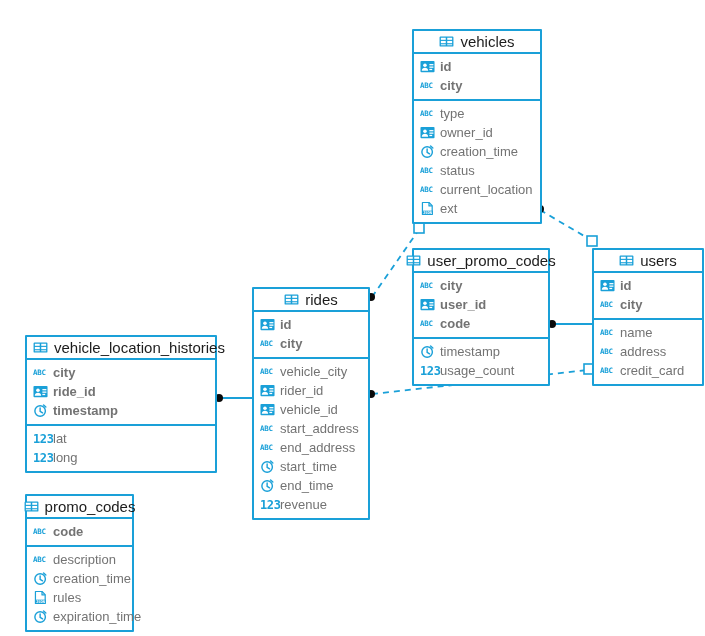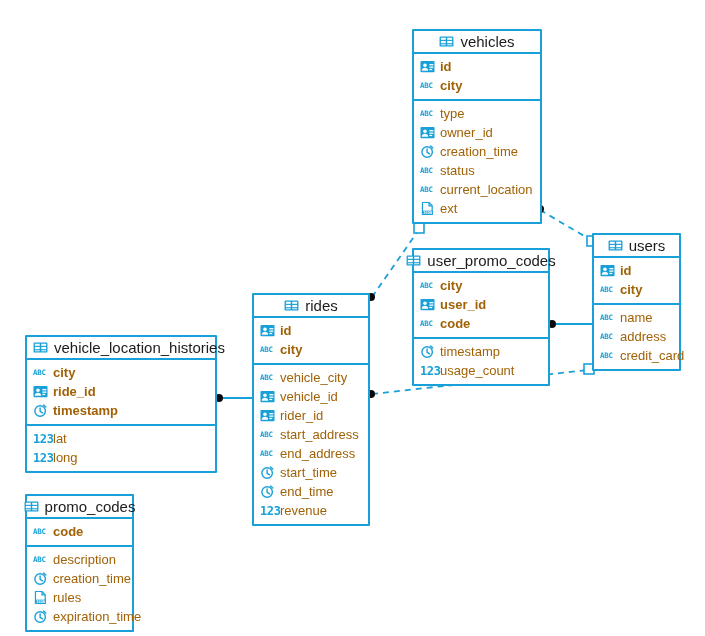--- a/index.html
+++ b/index.html
@@ -34,21 +34,21 @@
   .tbl-title .tname{
     font-size:15px;color:#1c1c1c;line-height:1;white-space:nowrap;
   }
   .sec{padding:3px 0 4px 0;}
   .sec.pk{border-bottom:2px solid #1aa0d8;}
   .row{
     display:flex;align-items:center;gap:5px;
     height:19px;padding:0 6px;box-sizing:border-box;
     white-space:nowrap;
   }
-  .row .fname{font-size:13px;color:#a16207;line-height:1;}
+  .row .fname{font-size:13px;color:#737373;line-height:1;}
   .sec.pk .row .fname{font-weight:bold;}
 
   
   .ic{width:15px;height:15px;flex:0 0 15px;display:block;}
   .ic svg{display:block;width:15px;height:15px;}
   .txt-ic{
     width:15px;flex:0 0 15px;
     font-family:"DejaVu Sans Mono", monospace;
     font-size:7.5px;font-weight:bold;color:#1aa0d8;
     letter-spacing:-0.3px;line-height:1;text-align:left;
@@ -217,21 +217,21 @@
             </svg>
           </span>
           <span class="fname">timestamp</span>
         </div>
         <div class="row">
           <span class="txt-ic num">123</span>
           <span class="fname">usage_count</span>
         </div>
       </div>
     </div>
-    <div class="table-node" style="left: 592px; top: 233px; width: 89px;">
+    <div class="table-node" style="left: 592px; top: 248px; width: 112px;">
       <div class="tbl-title">
         <span class="ic">
           <svg viewBox="0 0 16 16">
             <rect x="0.6" y="2.6" width="14.8" height="10.8" rx="1" fill="#1aa0d8"></rect>
             <rect x="2" y="4" width="5.2" height="2.2" fill="#fff"></rect>
             <rect x="8.8" y="4" width="5.2" height="2.2" fill="#fff"></rect>
             <rect x="2" y="7.4" width="5.2" height="2.4" fill="#fff"></rect>
             <rect x="8.8" y="7.4" width="5.2" height="2.4" fill="#fff"></rect>
             <rect x="2" y="11" width="5.2" height="1" fill="#fff"></rect>
             <rect x="8.8" y="11" width="5.2" height="1" fill="#fff"></rect>
@@ -266,21 +266,21 @@
         <div class="row">
           <span class="txt-ic">ABC</span>
           <span class="fname">address</span>
         </div>
         <div class="row">
           <span class="txt-ic">ABC</span>
           <span class="fname">credit_card</span>
         </div>
       </div>
     </div>
-    <div class="table-node" style="left: 252px; top: 293px; width: 118px;">
+    <div class="table-node" style="left: 252px; top: 287px; width: 118px;">
       <div class="tbl-title">
         <span class="ic">
           <svg viewBox="0 0 16 16">
             <rect x="0.6" y="2.6" width="14.8" height="10.8" rx="1" fill="#1aa0d8"></rect>
             <rect x="2" y="4" width="5.2" height="2.2" fill="#fff"></rect>
             <rect x="8.8" y="4" width="5.2" height="2.2" fill="#fff"></rect>
             <rect x="2" y="7.4" width="5.2" height="2.4" fill="#fff"></rect>
             <rect x="8.8" y="7.4" width="5.2" height="2.4" fill="#fff"></rect>
             <rect x="2" y="11" width="5.2" height="1" fill="#fff"></rect>
             <rect x="8.8" y="11" width="5.2" height="1" fill="#fff"></rect>
@@ -316,34 +316,34 @@
           <span class="ic">
             <svg viewBox="0 0 16 16">
               <rect x="0.5" y="2" width="15" height="12" rx="1" fill="#1aa0d8"></rect>
               <circle cx="5.3" cy="6.6" r="1.9" fill="#fff"></circle>
               <path d="M1.9 12.4c0-1.9 1.5-3.1 3.4-3.1s3.4 1.2 3.4 3.1z" fill="#fff"></path>
               <rect x="10" y="5.4" width="4.3" height="1.35" fill="#fff"></rect>
               <rect x="10" y="8" width="4.3" height="1.35" fill="#fff"></rect>
               <rect x="10" y="10.5" width="3" height="1.35" fill="#fff"></rect>
             </svg>
           </span>
+          <span class="fname">rider_id</span>
+        </div>
+        <div class="row">
+          <span class="ic">
+            <svg viewBox="0 0 16 16">
+              <rect x="0.5" y="2" width="15" height="12" rx="1" fill="#1aa0d8"></rect>
+              <circle cx="5.3" cy="6.6" r="1.9" fill="#fff"></circle>
+              <path d="M1.9 12.4c0-1.9 1.5-3.1 3.4-3.1s3.4 1.2 3.4 3.1z" fill="#fff"></path>
+              <rect x="10" y="5.4" width="4.3" height="1.35" fill="#fff"></rect>
+              <rect x="10" y="8" width="4.3" height="1.35" fill="#fff"></rect>
+              <rect x="10" y="10.5" width="3" height="1.35" fill="#fff"></rect>
+            </svg>
+          </span>
           <span class="fname">vehicle_id</span>
-        </div>
-        <div class="row">
-          <span class="ic">
-            <svg viewBox="0 0 16 16">
-              <rect x="0.5" y="2" width="15" height="12" rx="1" fill="#1aa0d8"></rect>
-              <circle cx="5.3" cy="6.6" r="1.9" fill="#fff"></circle>
-              <path d="M1.9 12.4c0-1.9 1.5-3.1 3.4-3.1s3.4 1.2 3.4 3.1z" fill="#fff"></path>
-              <rect x="10" y="5.4" width="4.3" height="1.35" fill="#fff"></rect>
-              <rect x="10" y="8" width="4.3" height="1.35" fill="#fff"></rect>
-              <rect x="10" y="10.5" width="3" height="1.35" fill="#fff"></rect>
-            </svg>
-          </span>
-          <span class="fname">rider_id</span>
         </div>
         <div class="row">
           <span class="txt-ic">ABC</span>
           <span class="fname">start_address</span>
         </div>
         <div class="row">
           <span class="txt-ic">ABC</span>
           <span class="fname">end_address</span>
         </div>
         <div class="row">

